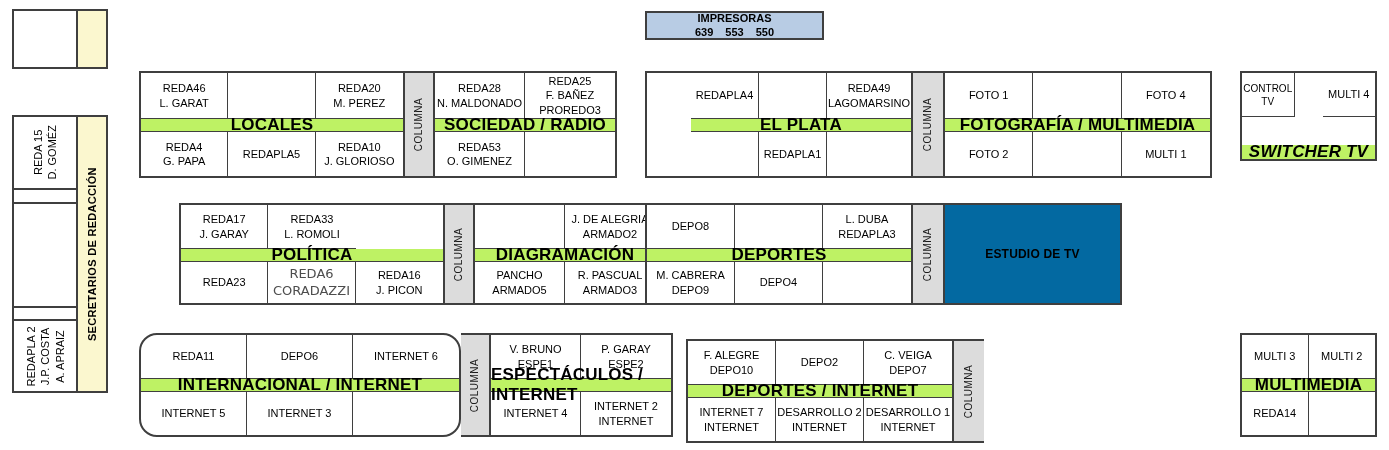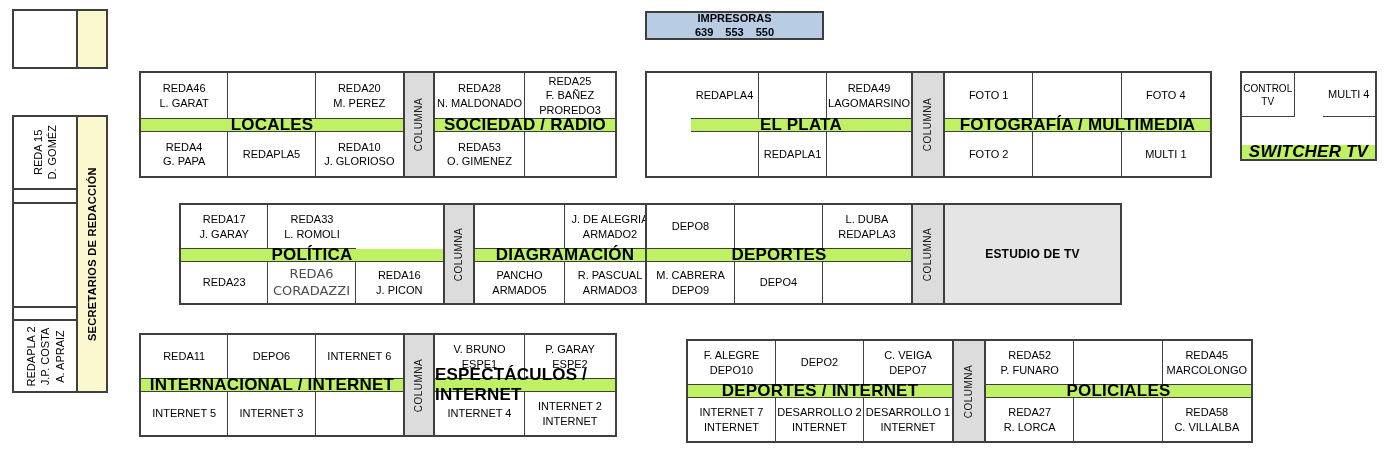--- a/index.html
+++ b/index.html
@@ -29,21 +29,21 @@
   .hdr { grid-column:1/-1; background:#bef264; border-bottom:1px solid #3f3f3f;
          display:flex; align-items:center; justify-content:center;
          font-weight:bold; font-size:17px; letter-spacing:.2px; }
   .hdr.bb0 { border-bottom:none;font-style:italic; }
 
   .columna { background:#DCDCDC; border-top:2px solid #3f3f3f; border-bottom:2px solid #3f3f3f;
              display:flex; align-items:center; justify-content:center; flex:0 0 auto; }
   .vt { transform:rotate(-90deg); white-space:pre; width:max-content;
         font-size:10px; letter-spacing:.5px; color:#1a1a1a; }
 
-  .estudio { width:179px; border:2px solid #3f3f3f; background:#e5e5e5;
+  .estudio { width:179px; border:2px solid #3f3f3f; background:#0369a1;
              display:flex; align-items:center; justify-content:center;
              font-weight:bold; font-size:12px; letter-spacing:.2px; }
 
   .printers { position:absolute; left:645px; top:11px; width:179px; height:29px;
               background:#B8CCE4; border:2px solid #3f3f3f;
               display:flex; flex-direction:column; align-items:center; justify-content:center;
               font-weight:bold; font-size:11px; line-height:1.25; text-align:center; }
   .printers .nums { word-spacing:9px; }
 
   .tl-white { position:absolute; left:12px; top:9px; width:66px; height:60px;
@@ -202,21 +202,21 @@
     </div>
     <div class="columna" style="width:30px;">
       <span class="vt">COLUMNA</span>
     </div>
     <div class="estudio">
       <span>ESTUDIO DE TV</span>
     </div>
   </div>
 
   <div class="blk" style="left:139px; top:333px;">
-    <div class="tbl cols3 band-bot" style="width:266px;">
+    <div class="tbl cols3 band-bot" style="width:322px;border-radius:18px;">
       <div class="c">REDA11</div>
       <div class="c">DEPO6</div>
       <div class="c lc">INTERNET 6</div>
       <div class="hdr">INTERNACIONAL / INTERNET</div>
       <div class="c bb0">INTERNET 5</div>
       <div class="c bb0">INTERNET 3</div>
       <div class="c lc bb0"></div>
     </div>
     <div class="columna" style="width:28px;">
       <span class="vt">COLUMNA</span>
@@ -244,29 +244,25 @@
       <div class="c bb0">INTERNET 7
 INTERNET</div>
       <div class="c bb0">DESARROLLO 2
 INTERNET</div>
       <div class="c lc bb0">DESARROLLO 1
 INTERNET</div>
     </div>
     <div class="columna" style="width:30px;">
       <span class="vt">COLUMNA</span>
     </div>
-    <div class="tbl cols3 band-bot" style="width:269px;">
-      <div class="c">REDA52
-P. FUNARO</div>
-      <div class="c"></div>
-      <div class="c lc">REDA45
-MARCOLONGO</div>
-      <div class="hdr">POLICIALES</div>
-      <div class="c bb0">REDA27
-R. LORCA</div>
-      <div class="c bb0"></div>
-      <div class="c lc bb0">REDA58
-C. VILLALBA</div>
-    </div>
-  </div>
-
+  </div>
+
+  <div class="blk" style="left:1240px; top:333px;">
+    <div class="tbl cols2 band-bot" style="width:137px;">
+      <div class="c">MULTI 3</div>
+      <div class="c lc">MULTI 2</div>
+      <div class="hdr">MULTIMEDIA</div>
+      <div class="c bb0">REDA14</div>
+      <div class="c lc bb0"></div>
+    </div>
+  </div>
 
 </div>
 
 </body></html>

